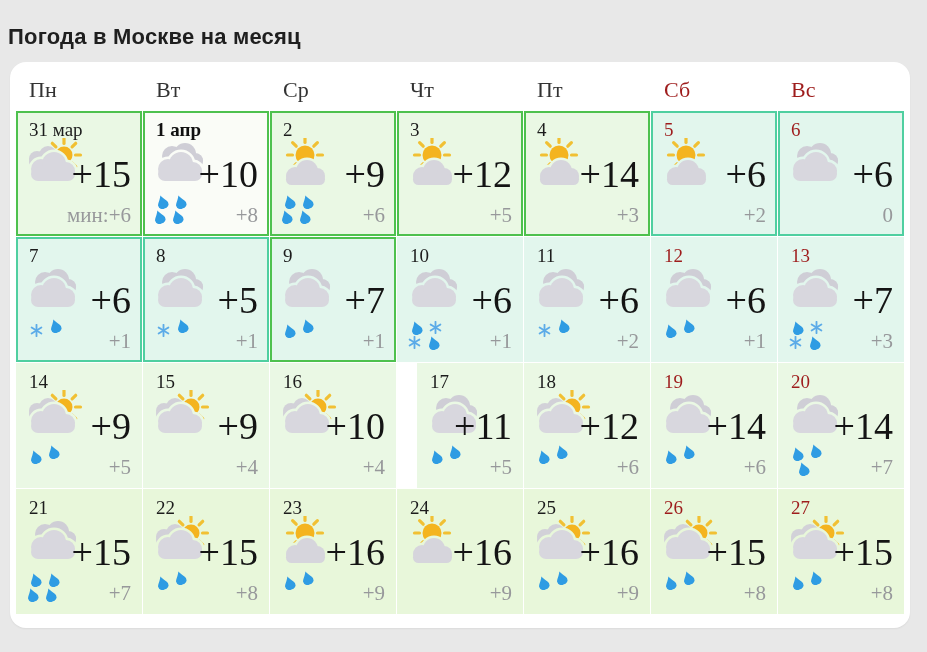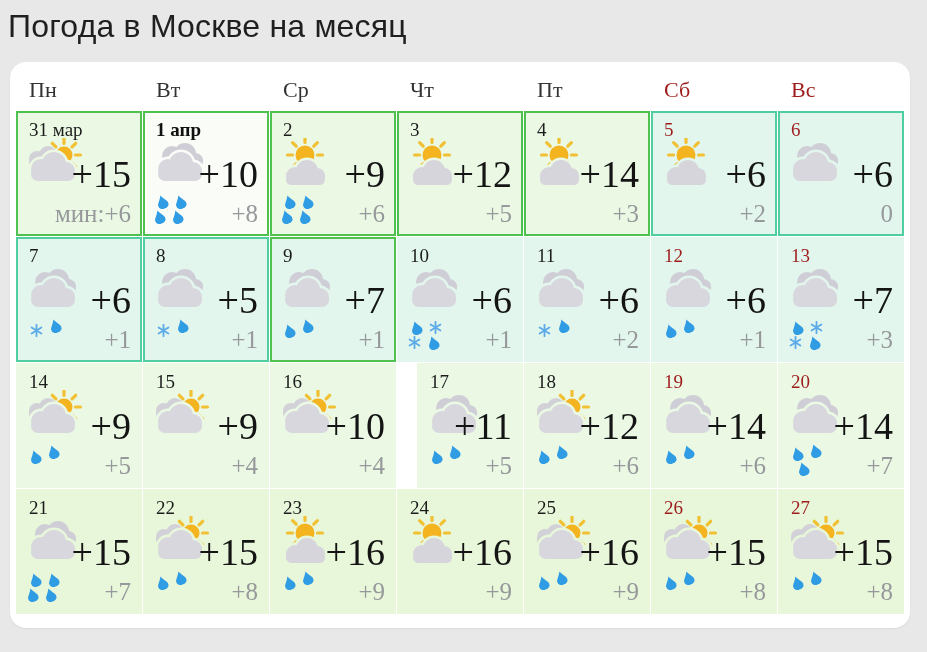--- a/index.html
+++ b/index.html
@@ -3,22 +3,22 @@
 <meta charset="utf-8">
 <style>
   html,body{margin:0;padding:0;}
   body{
     width:927px;height:652px;overflow:hidden;
     background:#e8e8e8;
     font-family:"Liberation Sans","DejaVu Sans",sans-serif;
     position:relative;
   }
   .title{
-    margin:0;position:absolute;left:8px;top:8px;
-    font-size:32px;font-weight:400;color:#1f1f1f;letter-spacing:.2px;
+    margin:0;position:absolute;left:8px;top:24px;
+    font-size:22px;font-weight:700;color:#1f1f1f;letter-spacing:.2px;
   }
   .card{
     position:absolute;left:10px;top:62px;
     background:#fff;border-radius:16px;
     padding:8px 6px 14px 6px;
     box-shadow:0 1px 2px rgba(0,0,0,.06);
   }
   .grid{display:grid;grid-template-columns:repeat(7,126px);gap:1px;font-family:Liberation Serif, serif;}
   .wd{
     height:40px;display:flex;align-items:center;
@@ -32,21 +32,21 @@
   }
   .date{position:absolute;left:11px;top:6px;font-size:19px;color:#1c1c1c;}
   .date.red{color:#9e1c1c;}
   .date.today{font-weight:700;color:#111;}
   .icon{position:absolute;left:4px;top:25px;width:62px;height:52px;}
   .icon svg{display:block;}
   .temp{
     position:absolute;right:9px;top:42px;
     font-size:38px;color:#141414;line-height:1.05;
   }
-  .min{position:absolute;right:9px;bottom:6px;font-size:25px;color:#97989b;}
+  .min{position:absolute;right:9px;bottom:6px;font-size:21px;color:#97989b;}
   .precip{
     position:absolute;left:12px;top:82px;width:42px;
     display:flex;flex-wrap:wrap;column-gap:7px;row-gap:1px;
   }
   .tok{display:inline-block;line-height:0;}
   .tok svg{display:block;}
   .tok.drop svg{transform:rotate(-18deg);}
   .precip.p2 .tok:nth-child(1){transform:translateY(3px);}
   .precip.p2 .tok:nth-child(2){transform:translateY(-2px);}
   .precip.p3 .tok:nth-child(2){transform:translateY(-3px);}

